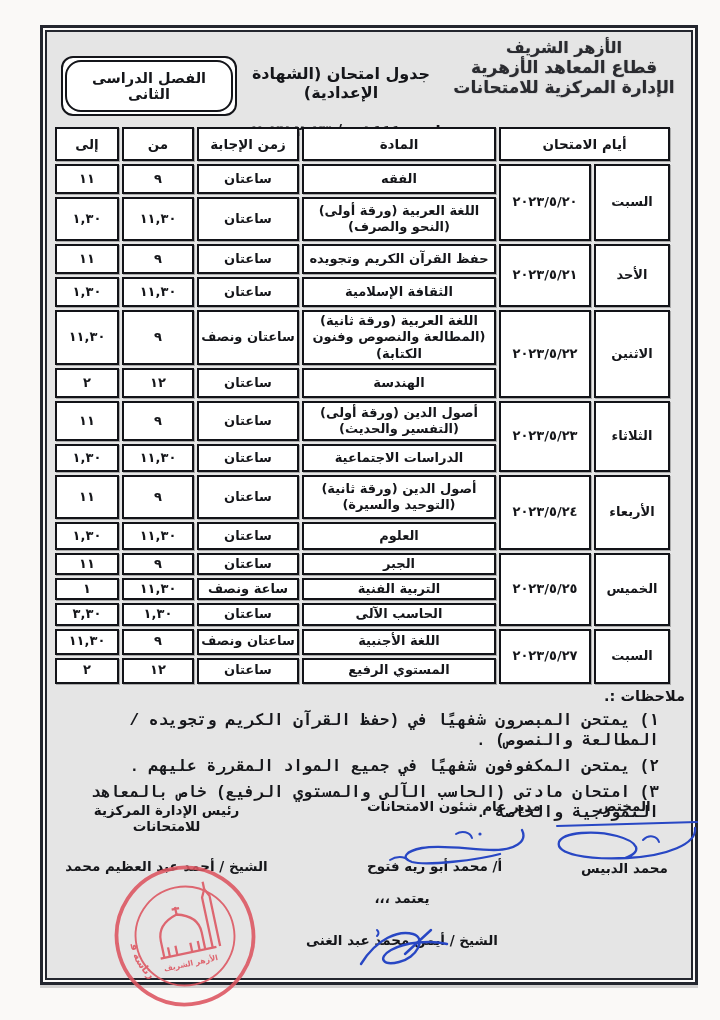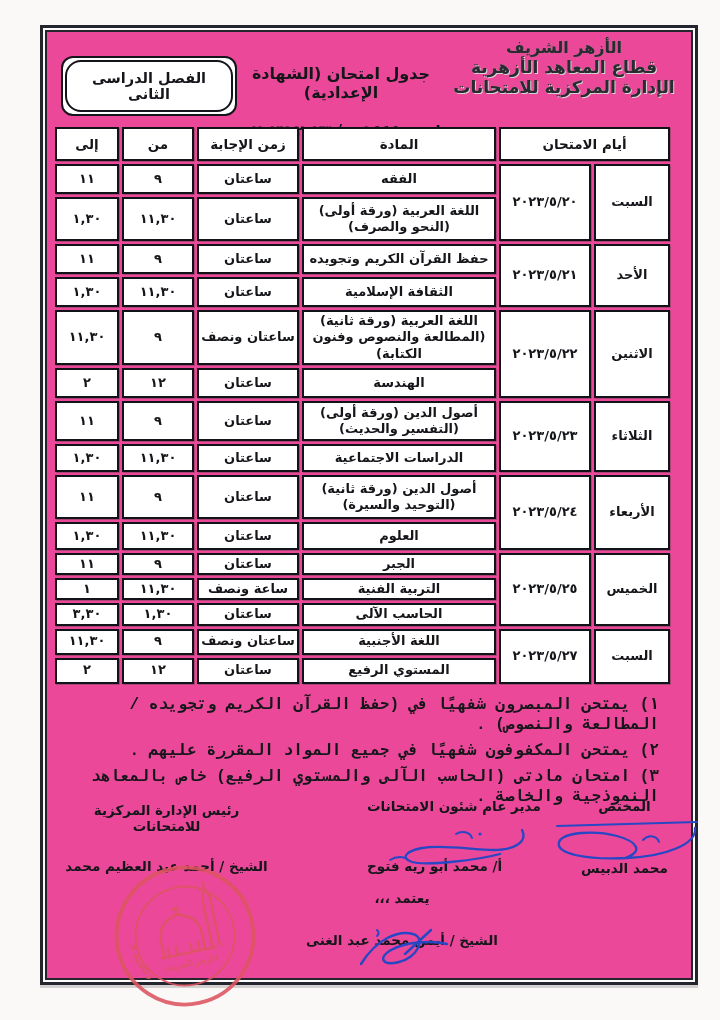--- a/index.html
+++ b/index.html
@@ -10,21 +10,21 @@
     font-family:"DejaVu Sans", sans-serif;
     color:#15161a;
     overflow:hidden;
   }
   .frame-outer {
     position:absolute; left:40px; top:25px; width:658px; height:960px;
     border:3px solid #23262e; background:#fcfbf9;
     box-shadow:0 3px 0 rgba(90,90,90,.25);
   }
   .frame-inner {
-    position:absolute; inset:2px; border:2px solid #23262e; background:#ec4899;
+    position:absolute; inset:2px; border:2px solid #23262e; background:#e5e5e5;
   }
   
   .org-block {
     position:absolute; top:6px; right:12px; width:230px; text-align:center;
     font-weight:bold; color:#2a2b30;
   }
   .org-line1 { font-size:16px; letter-spacing:-1px; text-shadow:0 0 1px #888; }
   .org-line2, .org-line3 { font-size:17px; letter-spacing:-1px; text-shadow:0 0 1px #999, 1px 1px 0 #ddd; }
   .title-block {
     position:absolute; top:32px; right:230px; width:240px; text-align:center; font-weight:bold;
@@ -236,20 +236,21 @@
       <tr class="r-sm">
         <td class="c-subj">المستوي الرفيع</td>
         <td>ساعتان</td>
         <td>١٢</td>
         <td>٢</td>
       </tr>
     </tbody>
       </table>
 
     <div class="notes">
+      <div class="notes-title">ملاحظات :.</div>
       <div class="note-line">١)   يمتحن المبصرون شفهيًا في (حفظ القرآن الكريم وتجويده / المطالعة والنصوص) .</div>
       <div class="note-line">٢)   يمتحن المكفوفون شفهيًا في جميع المواد المقررة عليهم .</div>
       <div class="note-line">٣)   امتحان مادتى (الحاسب الآلى والمستوي الرفيع) خاص بالمعاهد النموذجية والخاصة .</div>
     </div>
 
     <div class="sig-right">
       <div class="sig-title">المختص</div>
       <div class="sig-name">محمد الدبيس</div>
     </div>
     <div class="sig-middle">

